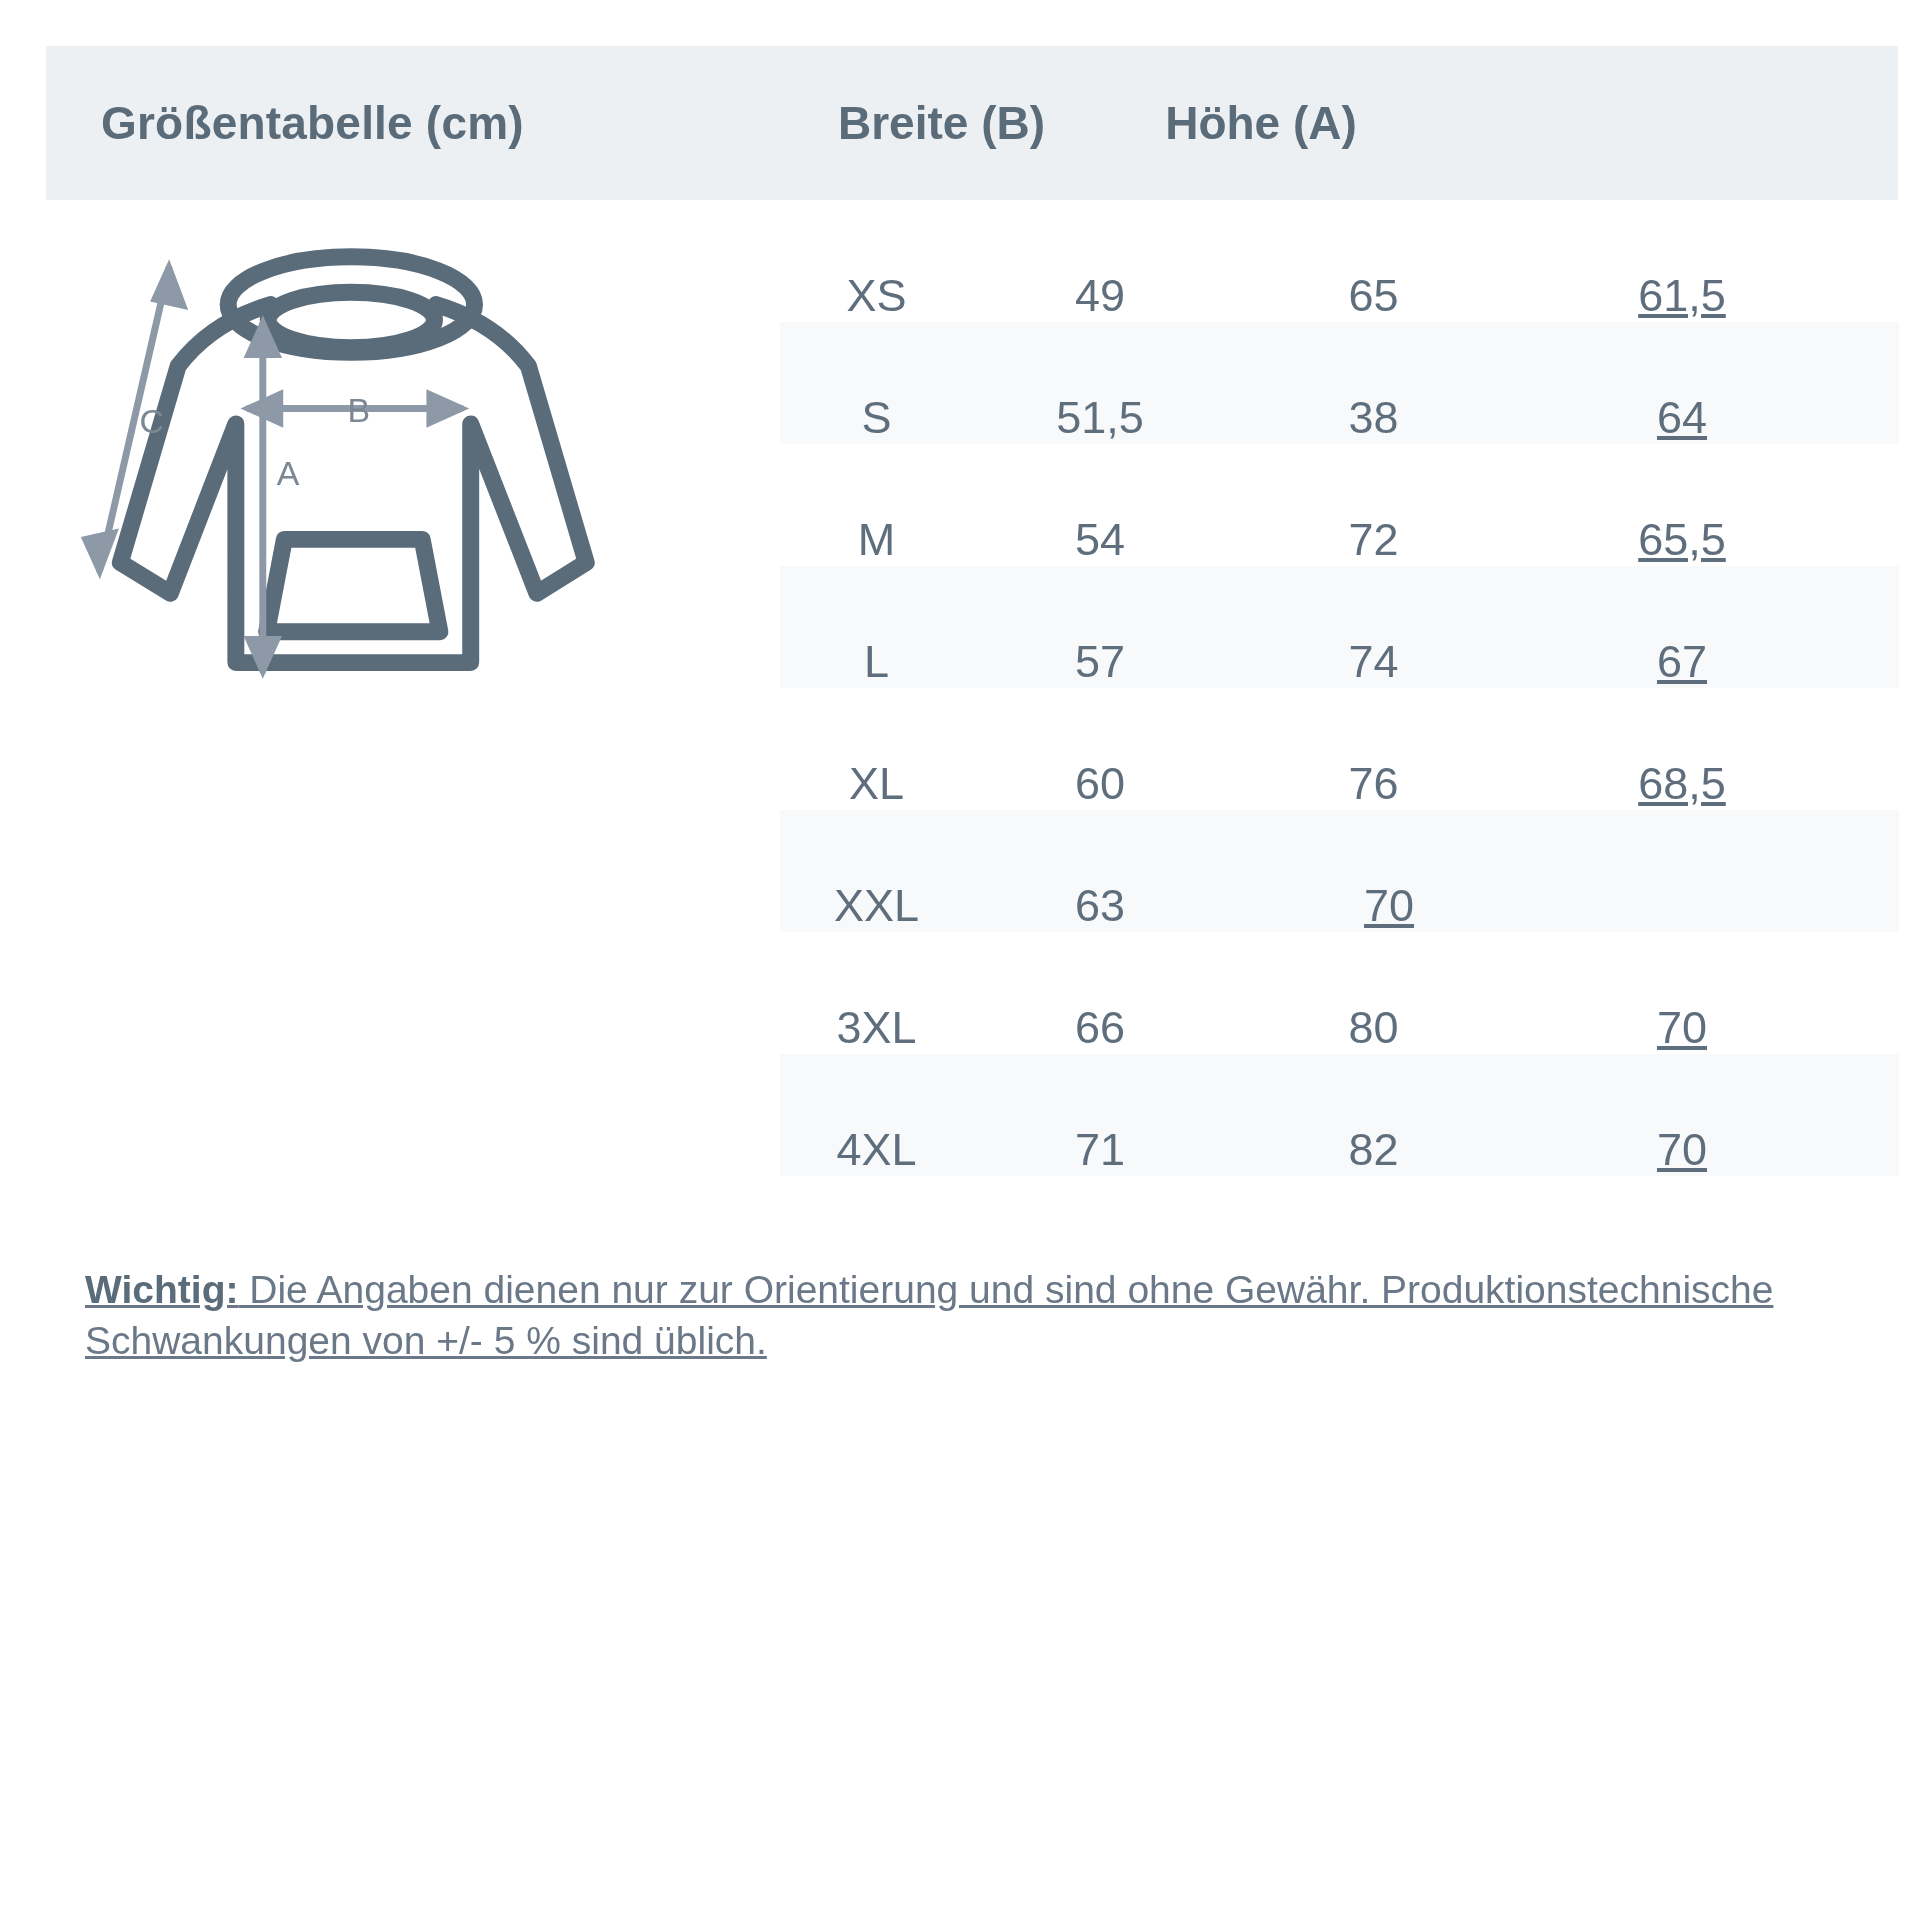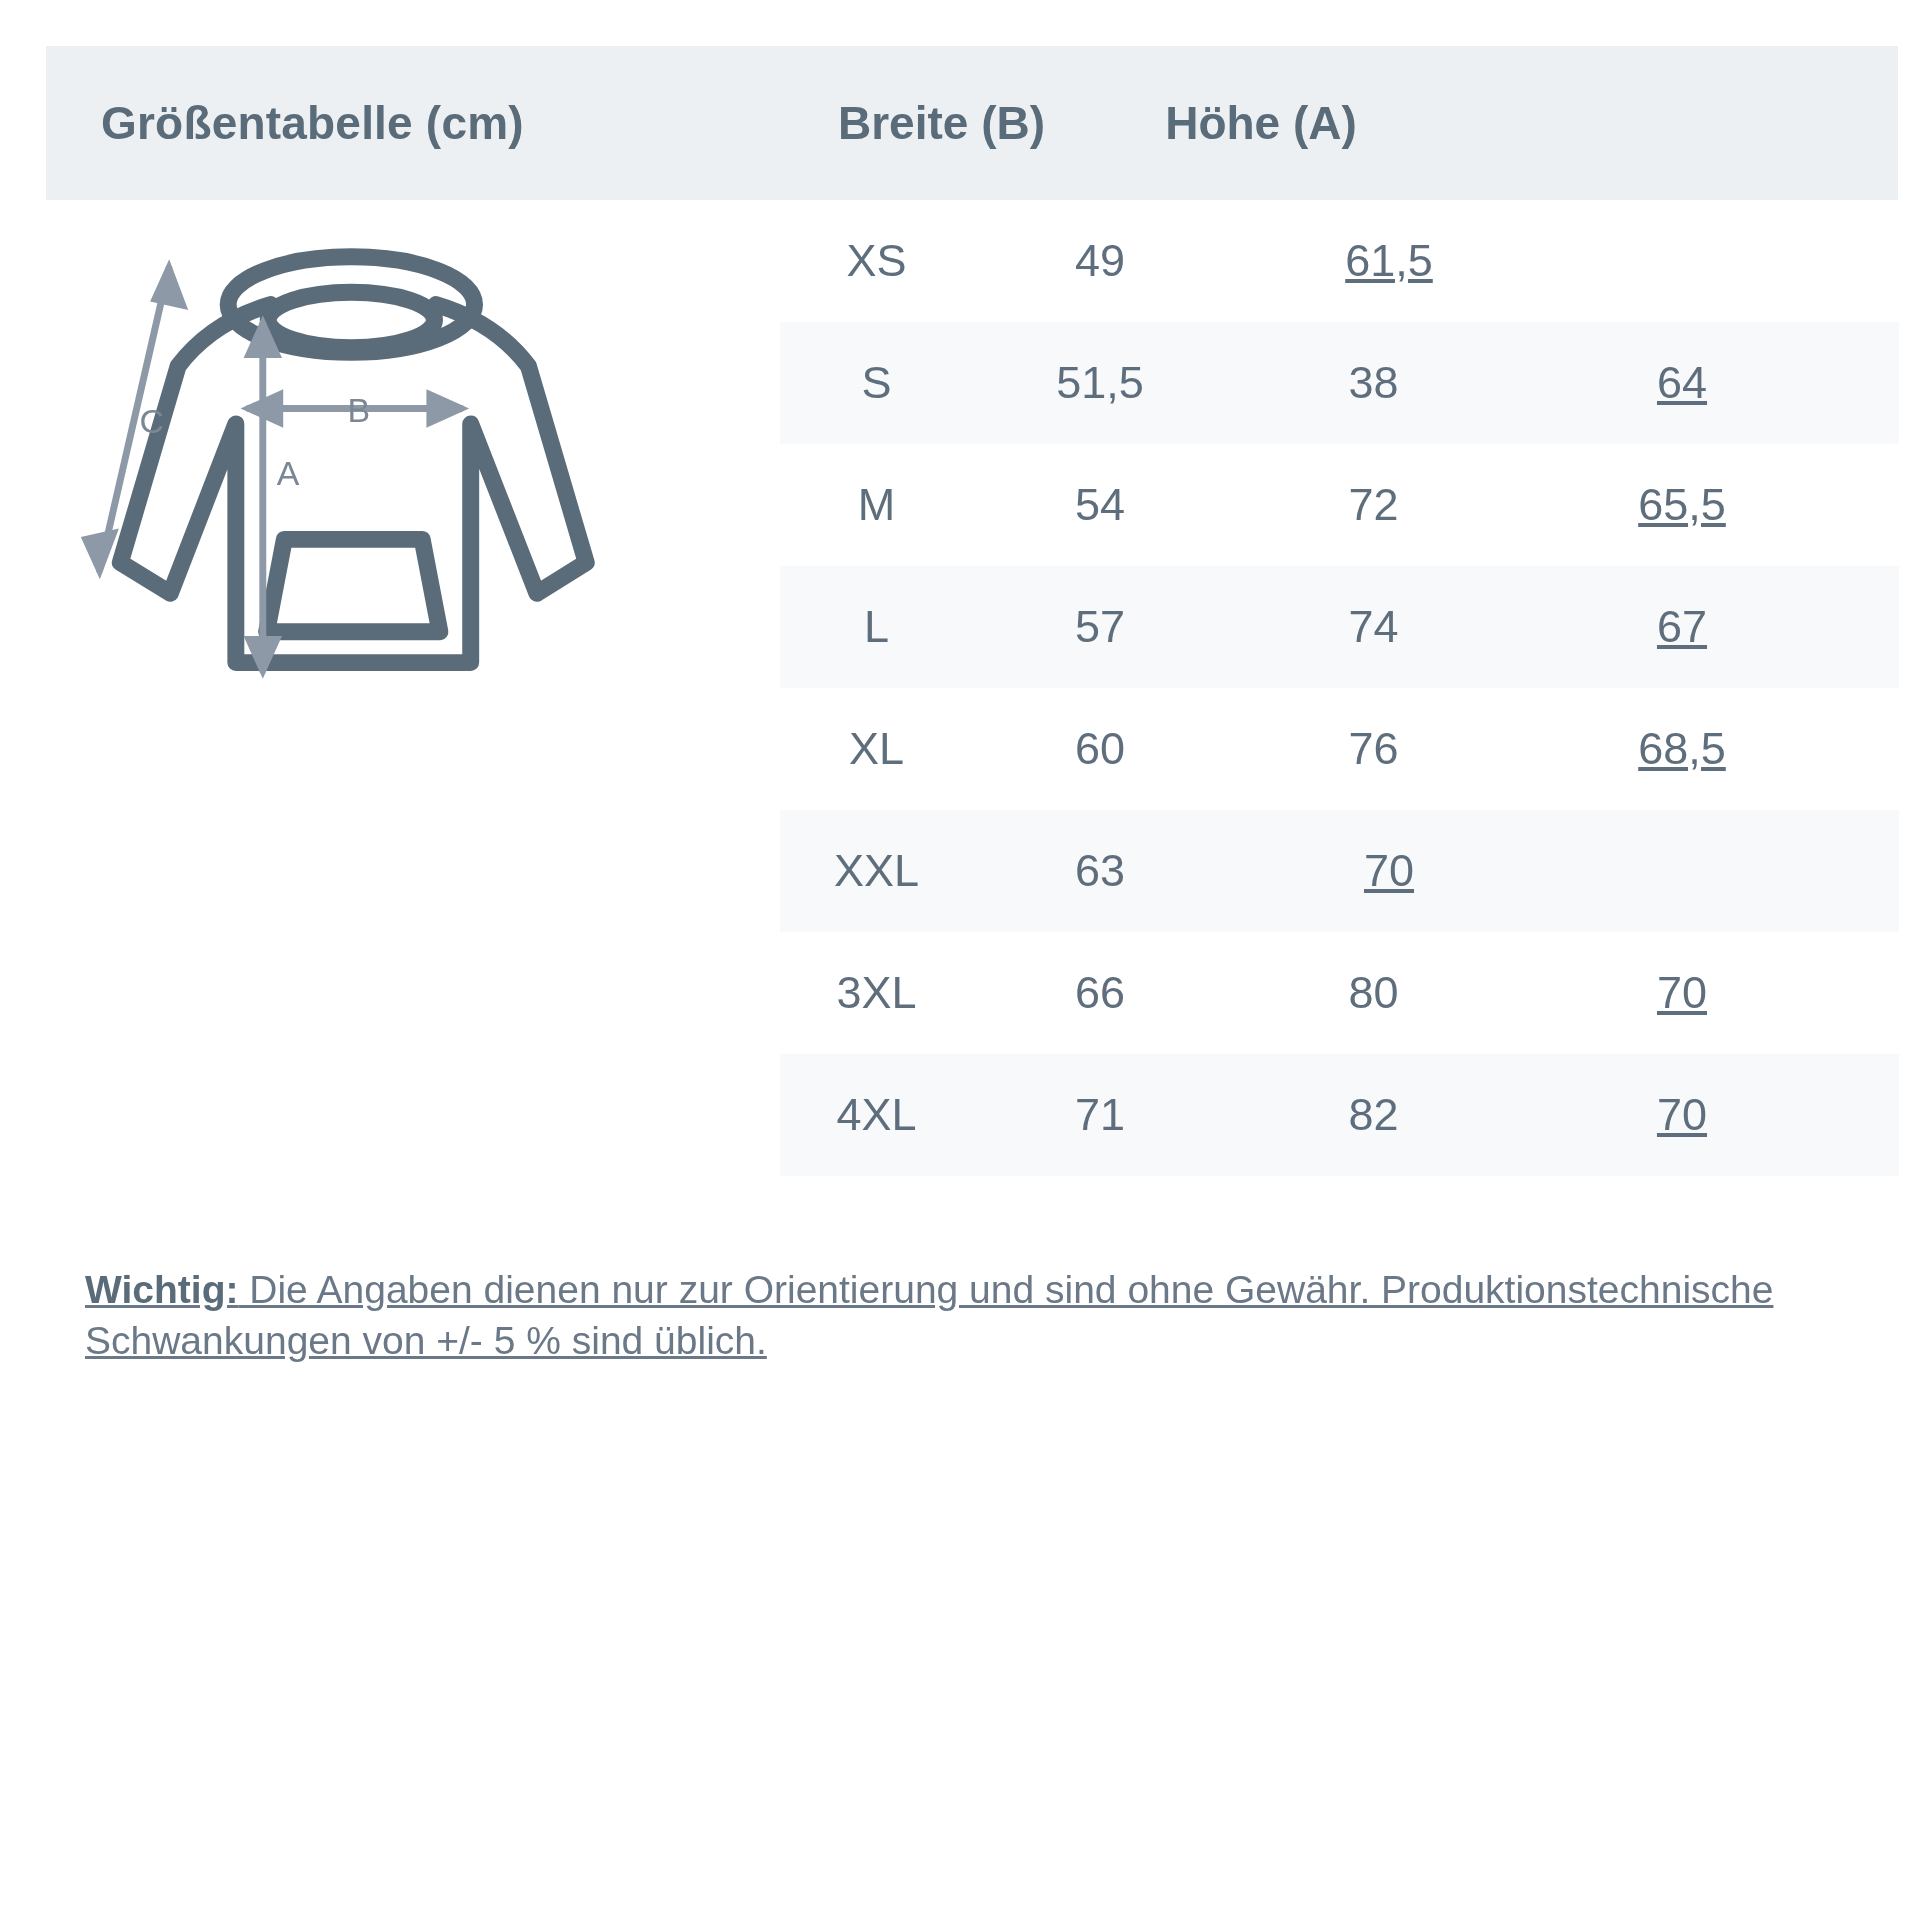--- a/index.html
+++ b/index.html
@@ -65,21 +65,21 @@
 
   
   .table {
     position: absolute;
     left: 771px;
     top: 200px;
     width: 1119px;
   }
   .row {
     display: flex;
-    align-items: center;
+    align-items: flex-end;
     height: 122px;
     box-sizing: border-box;
   }
   .row.alt { background: #f7f9fa; }
   .cell {
     font-size: 45px;
     color: #5f6e7d;
     text-align: center;
     white-space: nowrap;
   }
@@ -170,20 +170,21 @@
       <text x="350" y="247" font-family="Liberation Sans, sans-serif" font-size="44" fill="#7b8894">B</text>
       <text x="258" y="330" font-family="Liberation Sans, sans-serif" font-size="44" fill="#7b8894">A</text>
     </svg>
   </div>
 
   <div class="table">
 
     <div class="row">
       <div class="cell c-size">XS</div>
       <div class="cell c-width">49</div>
+      <div class="cell c-height">65</div>
       <div class="cell c-sleeve">61,5</div>
     </div>
 
     <div class="row alt">
       <div class="cell c-size">S</div>
       <div class="cell c-width">51,5</div>
       <div class="cell c-height">38</div>
       <div class="cell c-sleeve">64</div>
     </div>
 

